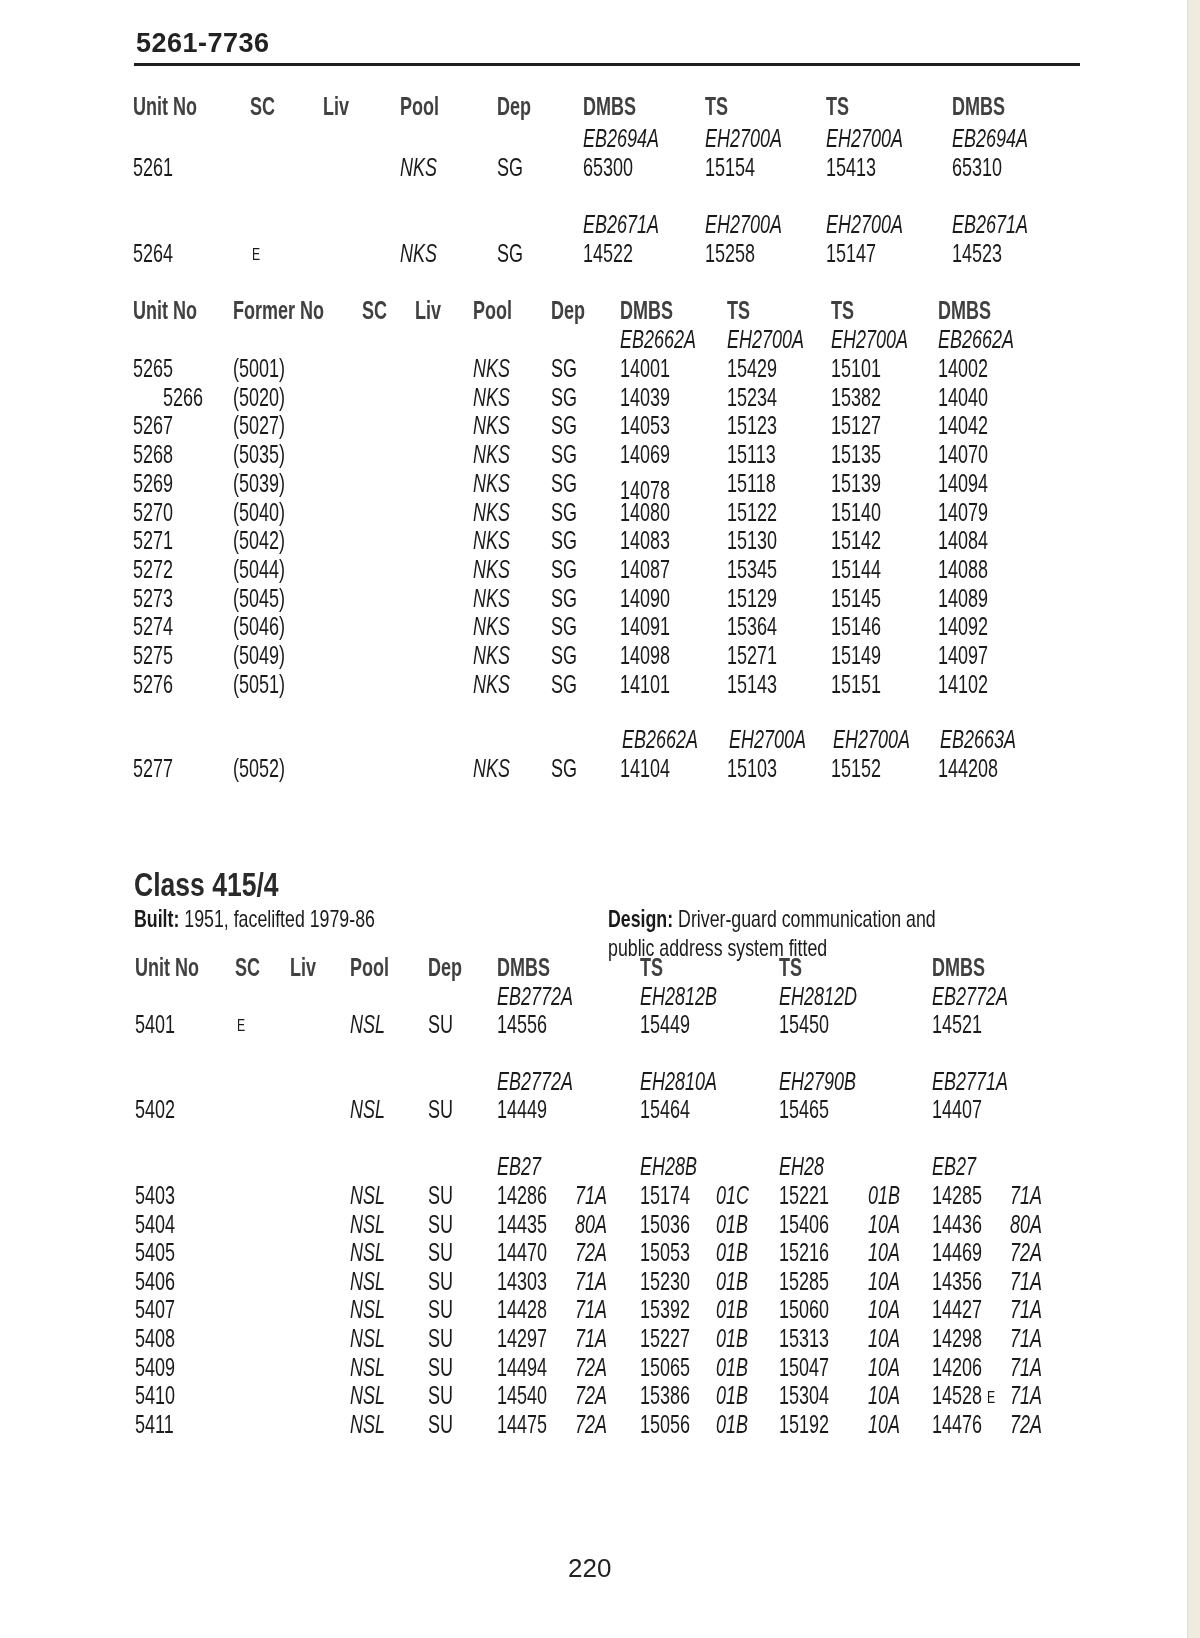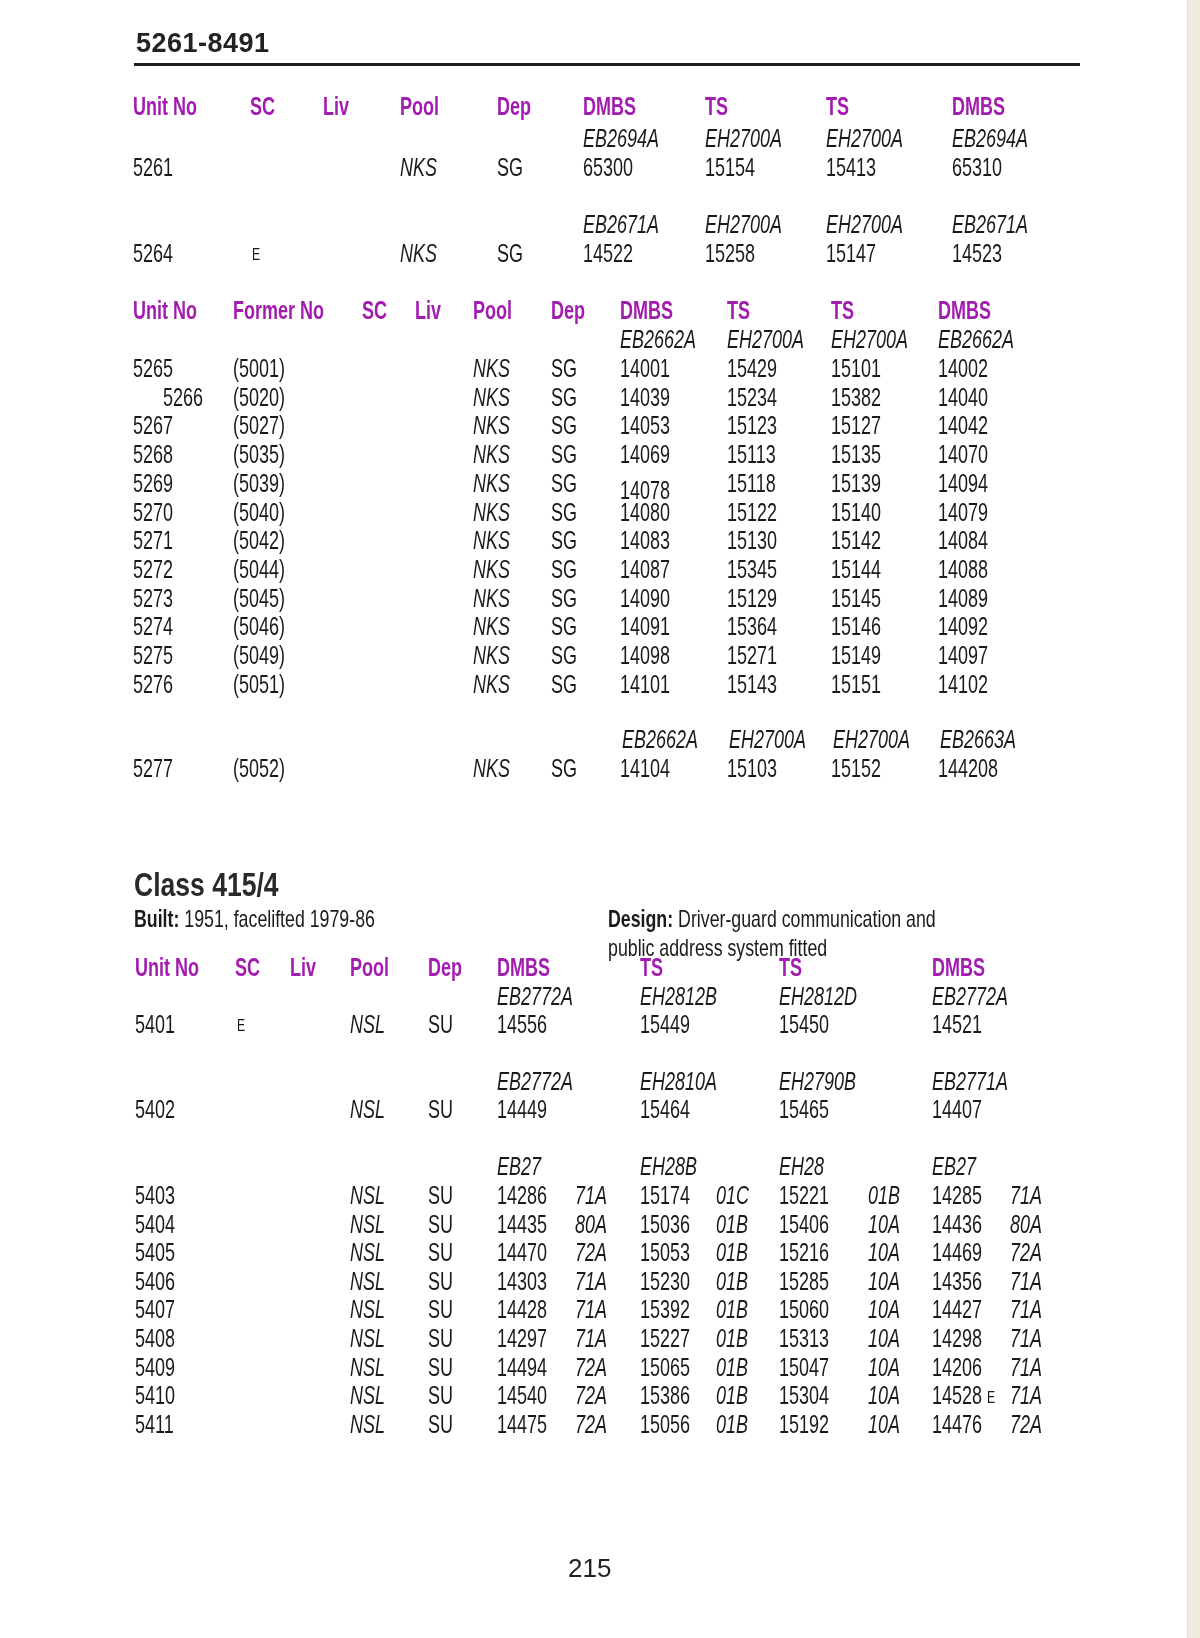--- a/index.html
+++ b/index.html
@@ -7,35 +7,35 @@
     width: 1200px; height: 1638px; position: relative; overflow: hidden;
     background: #ffffff; color: #1a1a1a;
     font-family: "Liberation Sans", sans-serif;
   }
   .edge { position: absolute; top: 0; right: 0; width: 12px; height: 1638px;
           background: #efebe1; border-left: 1px solid #e2ddd0; }
   .abs { position: absolute; white-space: nowrap; }
   .cond { display: inline-block; transform-origin: 0 0; transform: scaleX(0.72); }
   .range-title { left: 136px; top: 28px; font-size: 27px; font-weight: bold; letter-spacing: 0.5px; color: #222; }
   .rule { position: absolute; left: 134px; top: 63px; width: 946px; height: 3px; background: #1e1e1e; }
-  .hd { font-size: 25px; font-weight: bold; color: #a21caf; }
+  .hd { font-size: 25px; font-weight: bold; color: #404040; }
   .cell { font-size: 25px; color: #1a1a1a; }
   .it { font-style: italic; }
   .small { font-size: 17px; }
   .class-title { font-size: 34px; font-weight: bold; color: #2a2a2a; }
   .meta { font-size: 24px; }
   .meta b { font-weight: bold; }
   .pageno { font-size: 26px; color: #222; }
 </style>
 </head>
 <body>
 
 <div class="edge"></div>
 
-<div class="abs range-title">5261-8491</div>
+<div class="abs range-title">5261-7736</div>
 <div class="rule"></div>
 
 <div id="t1">
     <div class="abs hd" style="left: 133px; top: 92px;"><span class="cond">Unit No</span></div>
     <div class="abs hd" style="left: 250px; top: 92px;"><span class="cond">SC</span></div>
     <div class="abs hd" style="left: 323px; top: 92px;"><span class="cond">Liv</span></div>
     <div class="abs hd" style="left: 400px; top: 92px;"><span class="cond">Pool</span></div>
     <div class="abs hd" style="left: 497px; top: 92px;"><span class="cond">Dep</span></div>
     <div class="abs hd" style="left: 583px; top: 92px;"><span class="cond">DMBS</span></div>
     <div class="abs hd" style="left: 705px; top: 92px;"><span class="cond">TS</span></div>
@@ -335,13 +335,13 @@
     <div class="abs cell" style="left: 497px; top: 1409.8px;"><span class="cond">14475</span></div>
     <div class="abs cell" style="left: 640px; top: 1409.8px;"><span class="cond">15056</span></div>
     <div class="abs cell" style="left: 779px; top: 1409.8px;"><span class="cond">15192</span></div>
     <div class="abs cell" style="left: 932px; top: 1409.8px;"><span class="cond">14476</span></div>
     <div class="abs cell" style="left: 575px; top: 1409.8px;"><span class="cond it">72A</span></div>
     <div class="abs cell" style="left: 716px; top: 1409.8px;"><span class="cond it">01B</span></div>
     <div class="abs cell" style="left: 868px; top: 1409.8px;"><span class="cond it">10A</span></div>
     <div class="abs cell" style="left: 1010px; top: 1409.8px;"><span class="cond it">72A</span></div>
   </div>
 
-<div class="abs pageno" style="left:568px; top:1553px;">215</div>
+<div class="abs pageno" style="left:568px; top:1553px;">220</div>
 
 </body></html>

